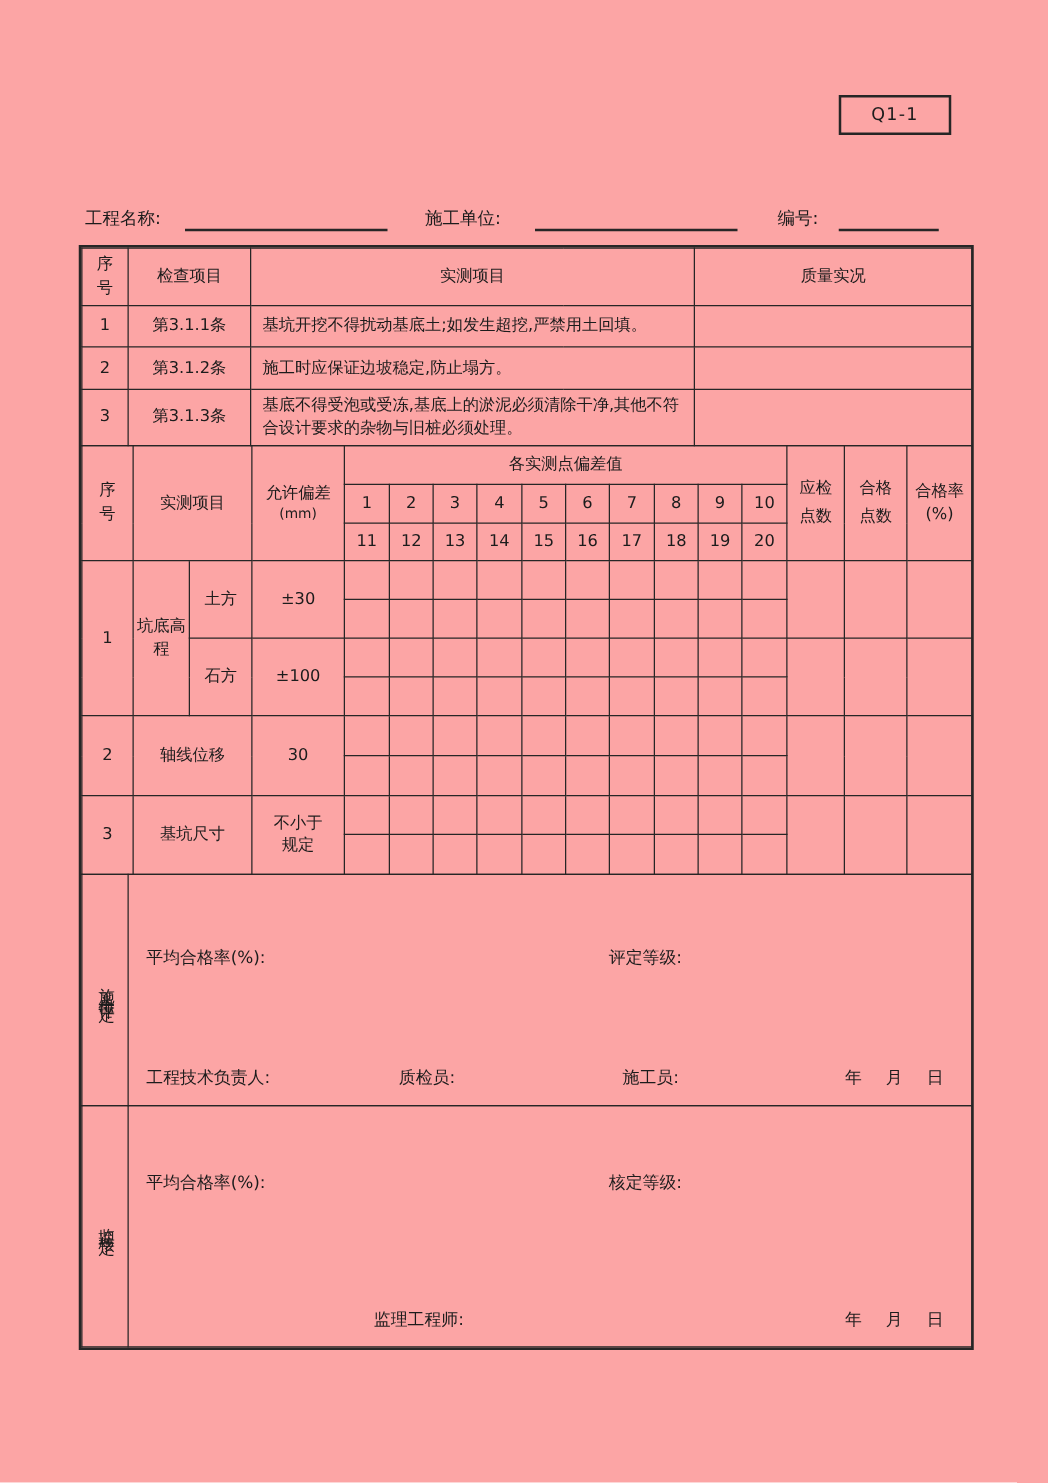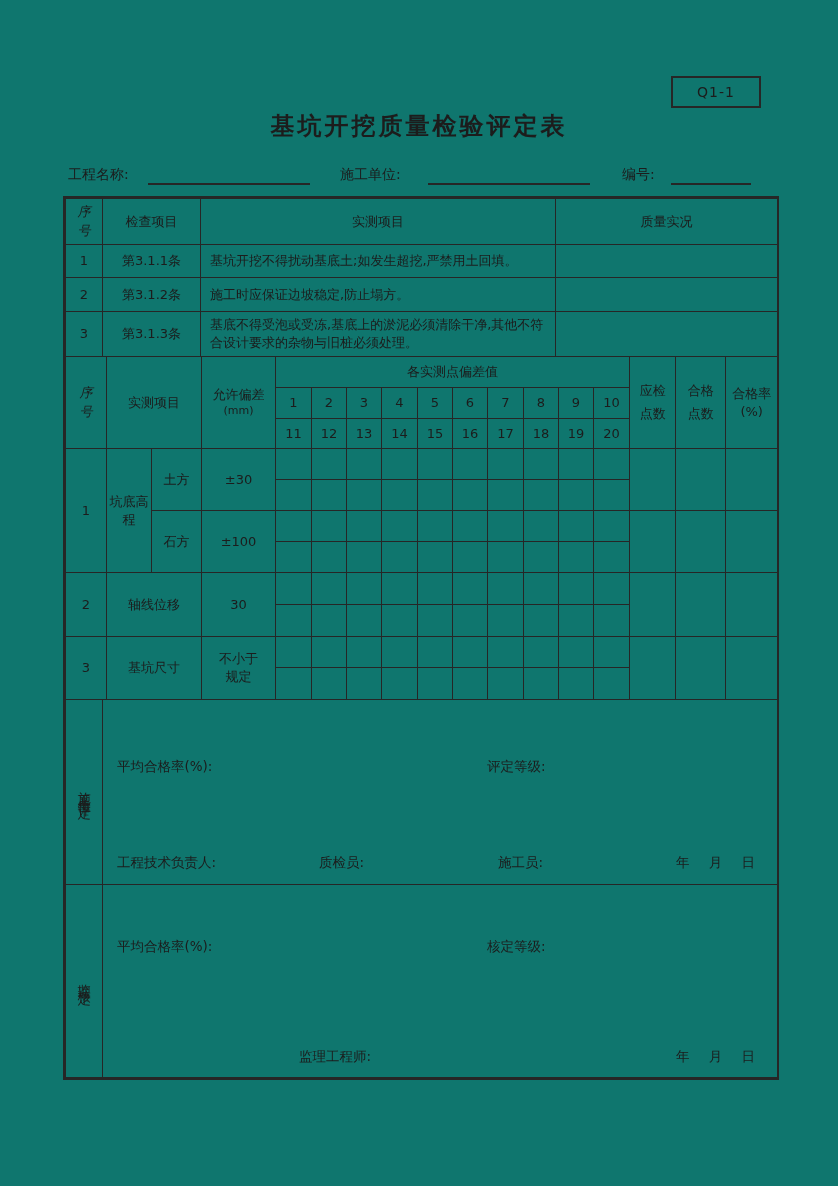--- a/index.html
+++ b/index.html
@@ -1,19 +1,19 @@
 <!DOCTYPE html>
 <html><head>
 <meta charset="utf-8">
 <style>
   html,body { margin:0; padding:0; background:#fff; }
   .page {
     position: relative;
     width: 838px; height: 1186px;
-    background: #0f766e;
+    background: #fca5a5;
     font-family: "DejaVu Sans", sans-serif;
     color: #1c1c1c;
     overflow: hidden;
   }
   .code-box {
     position: absolute; left: 671px; top: 76px;
     width: 86px; height: 28px;
     border: 2px solid #262626;
     display: flex; align-items: center; justify-content: center;
     font-size: 14px; letter-spacing: 1px;
@@ -32,21 +32,21 @@
 
   .tablewrap { position: absolute; left: 63px; top: 196px; width: 712px; border: 2px solid #262626; }
   table { border-collapse: collapse; table-layout: fixed; width: 712px; }
   table + table { margin-top: -1px; }
   td {
     border: 1px solid #262626;
     font-size: 13px; text-align: center; vertical-align: middle;
     padding: 0; overflow: hidden; line-height: 1.35;
   }
   td.tl { text-align: left; padding: 2px 9px; }
-  .vstack { display: inline-block; width: 1.1em; word-break: break-all; line-height: 1.4; font-style: italic; }
+  .vstack { display: inline-block; width: 1.1em; word-break: break-all; line-height: 1.4; }
   .w2 { display: inline-block; width: 2.2em; word-break: break-all; line-height: 1.7; }
   .wrap3 { display: inline-block; width: 3.3em; word-break: break-all; line-height: 1.4; }
   .unit { font-size: 11px; }
   .vtext {
     writing-mode: vertical-rl; text-orientation: upright;
     letter-spacing: 3px; font-size: 13px; margin: 0 auto;
   }
   .bigcell { position: relative; text-align: left; padding-left: 15px; }
   .pos { position: absolute; white-space: nowrap; font-size: 13.5px; }
   .c-avg   { left: 14px;  top: 57px; }
@@ -62,21 +62,20 @@
 </style>
 </head>
 <body>
 
 <div class="page">
 
   <div class="code-box">
     <span>Q1-1</span>
   </div>
 
-  <h1 class="title">基坑开挖质量检验评定表</h1>
 
   <div class="info-row">
     <span class="lbl lbl-project">工程名称:</span>
     <span class="uline ul-project"></span>
     <span class="lbl lbl-builder">施工单位:</span>
     <span class="uline ul-builder"></span>
     <span class="lbl lbl-number">编号:</span>
     <span class="uline ul-number"></span>
   </div>
 

